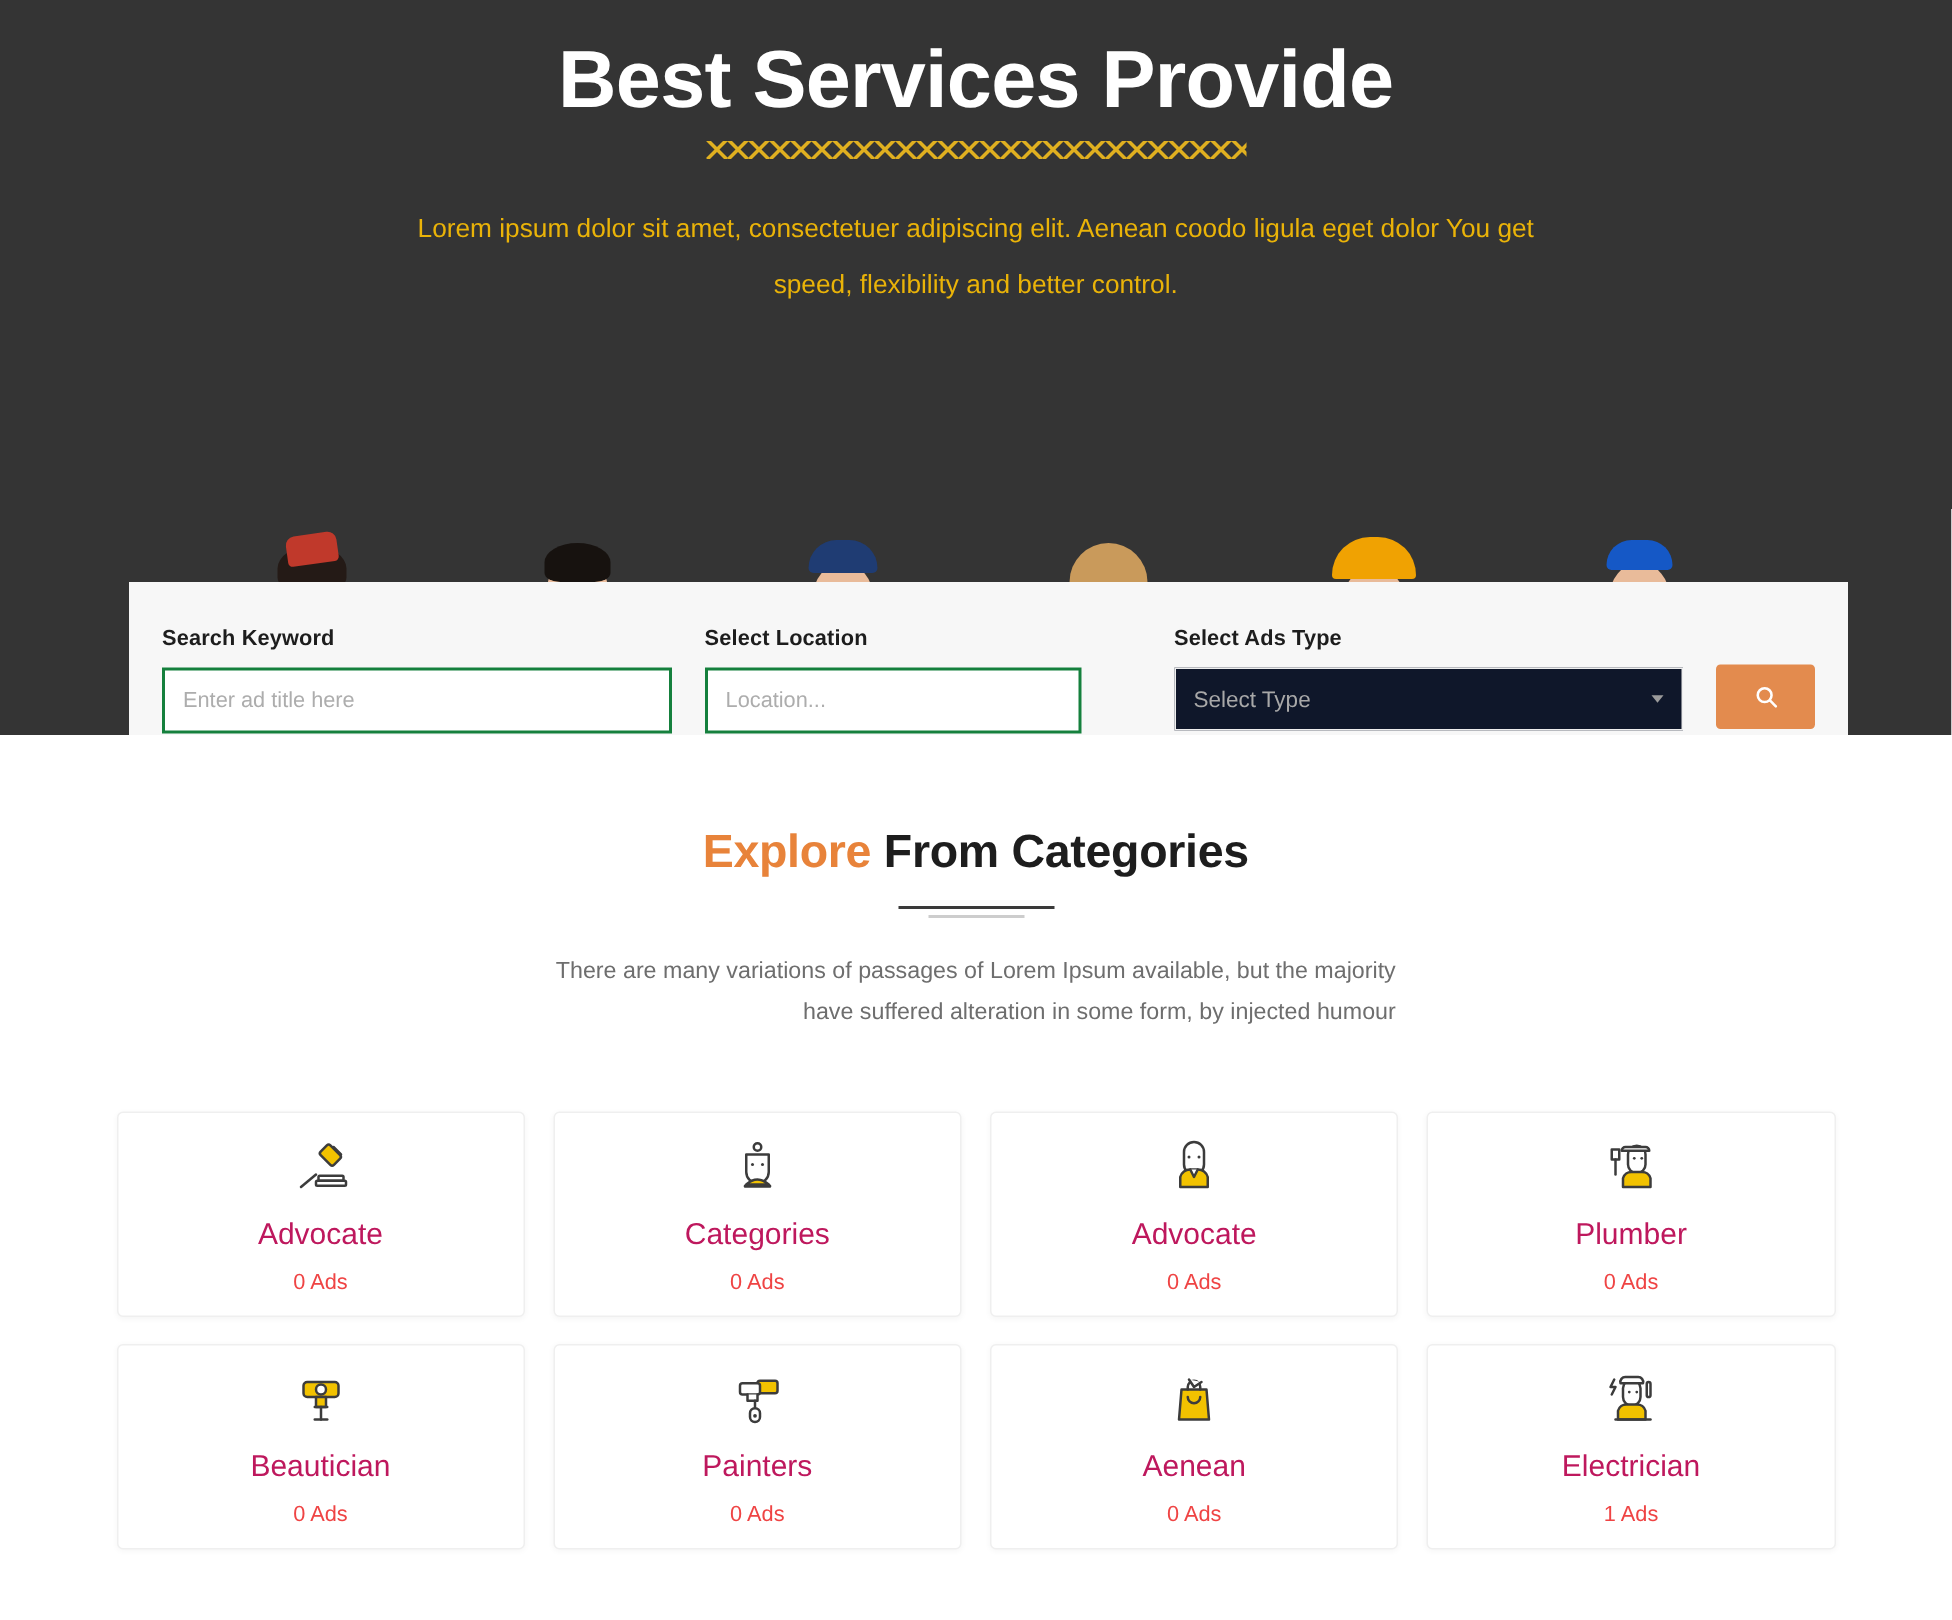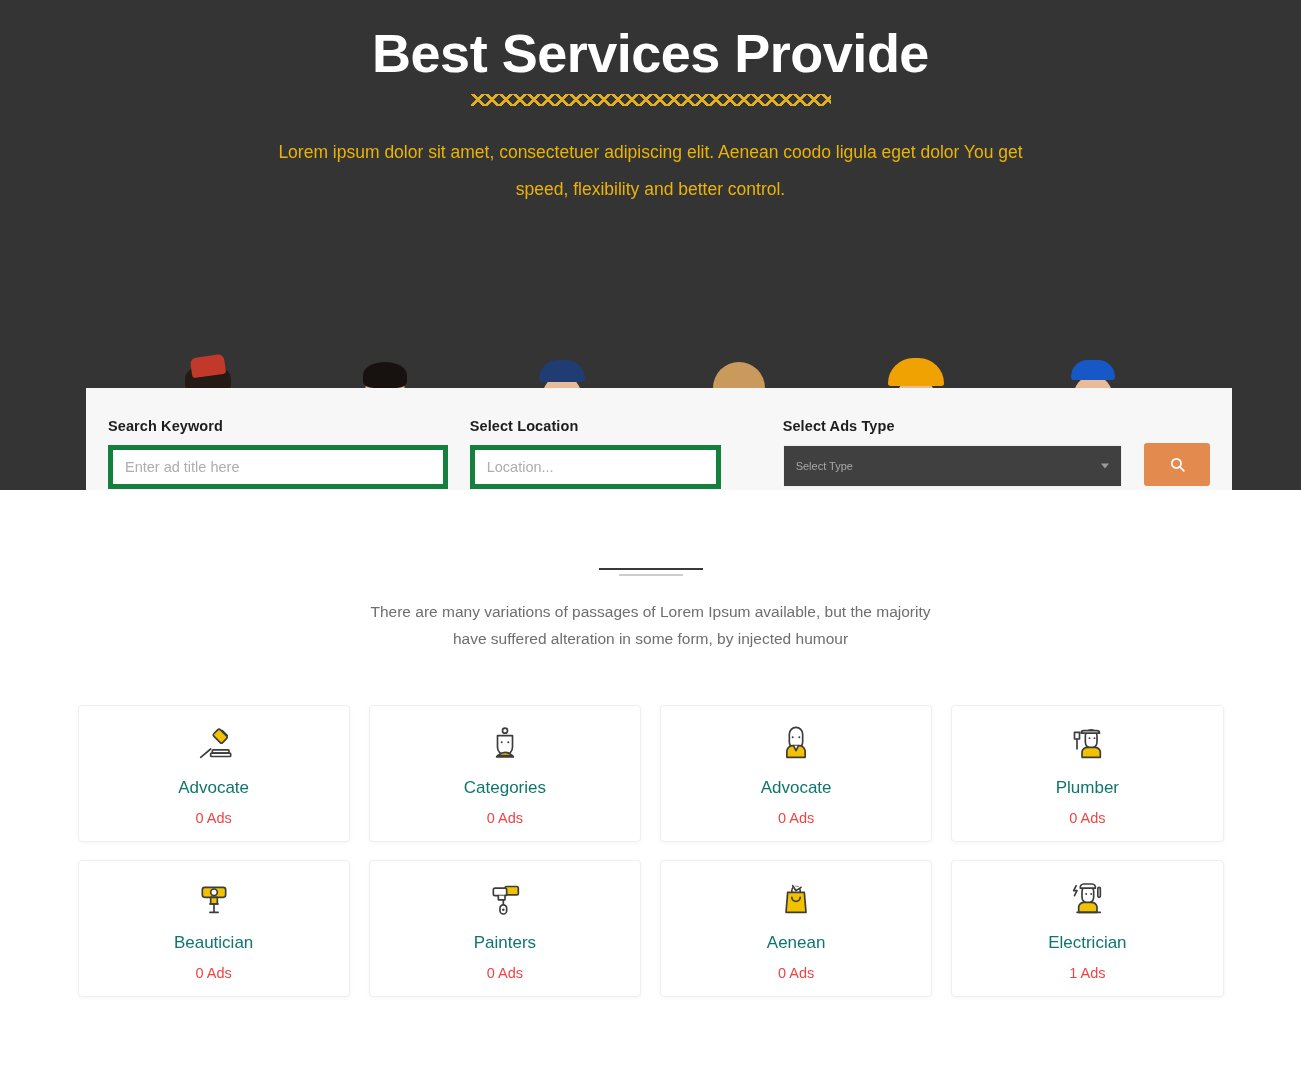--- a/index.html
+++ b/index.html
@@ -170,39 +170,39 @@
   .field-label {
     font-size: 14.5px;
     font-weight: bold;
     color: #1d1d1d;
     margin-bottom: 11px;
     letter-spacing: 0.1px;
   }
   .field input {
     width: 100%;
     height: 44px;
-    border: 5px solid #15803d;
+    border: 2px solid #15803d;
     background: #ffffff;
     padding: 0 12px;
     font-size: 14.5px;
     color: #3b3b3b;
     font-family: "Liberation Sans", sans-serif;
     outline: none;
   }
   .field input::placeholder { color: #adadad; }
   .select-wrap {
     position: relative;
     width: 100%;
     height: 42px;
     border: 1px solid #eeeeee;
-    background: #404040;
+    background: #0f172a;
     display: flex;
     align-items: center;
     padding: 0 12px;
-    font-size: 11px;
+    font-size: 15px;
     color: #a8a8a8;
     cursor: pointer;
   }
   .select-wrap .caret {
     position: absolute;
     right: 12px; top: 50%;
     transform: translateY(-50%);
     width: 0; height: 0;
     border-left: 4px solid transparent;
     border-right: 4px solid transparent;
@@ -247,20 +247,21 @@
   .cats-divider .l2 {
     position: absolute; top: 6px; left: 20px;
     width: 64px; height: 2px; background: #cdcdcd;
   }
   .cats-sub {
     margin: 20px auto 0;
     max-width: 560px;
     font-size: 15.5px;
     line-height: 1.75;
     color: #6e6e6e;
+    text-align: right;
   }
 
   .cat-grid {
     margin: 53px auto 0;
     width: 1146px;
     display: grid;
     grid-template-columns: repeat(4, 1fr);
     column-gap: 19px;
     row-gap: 18px;
   }
@@ -272,22 +273,22 @@
     height: 137px;
     display: flex;
     flex-direction: column;
     align-items: center;
     justify-content: center;
     cursor: pointer;
   }
   .cat-icon { height: 44px; display: flex; align-items: center; justify-content: center; }
   .cat-name {
     margin-top: 12px;
-    font-size: 17px;
-    color: #0f766e;
+    font-size: 20px;
+    color: #be185d;
     font-weight: 400;
   }
   .cat-count {
     margin-top: 12px;
     font-size: 14.5px;
     color: #ef4444;
   }
 </style>
 </head>
 <body>
@@ -370,20 +371,23 @@
     <button class="search-btn">
       <svg width="17" height="17" viewBox="0 0 24 24" fill="none" stroke="#ffffff" stroke-width="2.4" stroke-linecap="round">
         <circle cx="10.5" cy="10.5" r="6.5"></circle>
         <line x1="15.5" y1="15.5" x2="21" y2="21"></line>
       </svg>
     </button>
   </div>
 </section>
 
 <section class="cats">
+  <h2 class="cats-title">
+    <span class="accent">Explore</span><span> From Categories</span>
+  </h2>
 
   <div class="cats-divider">
     <div class="l1"></div>
       <div class="l2"></div>
   </div>
 
   <p class="cats-sub">There are many variations of passages of Lorem Ipsum available, but the majority have suffered alteration in some form, by injected humour</p>
 
   <div class="cat-grid">
 

